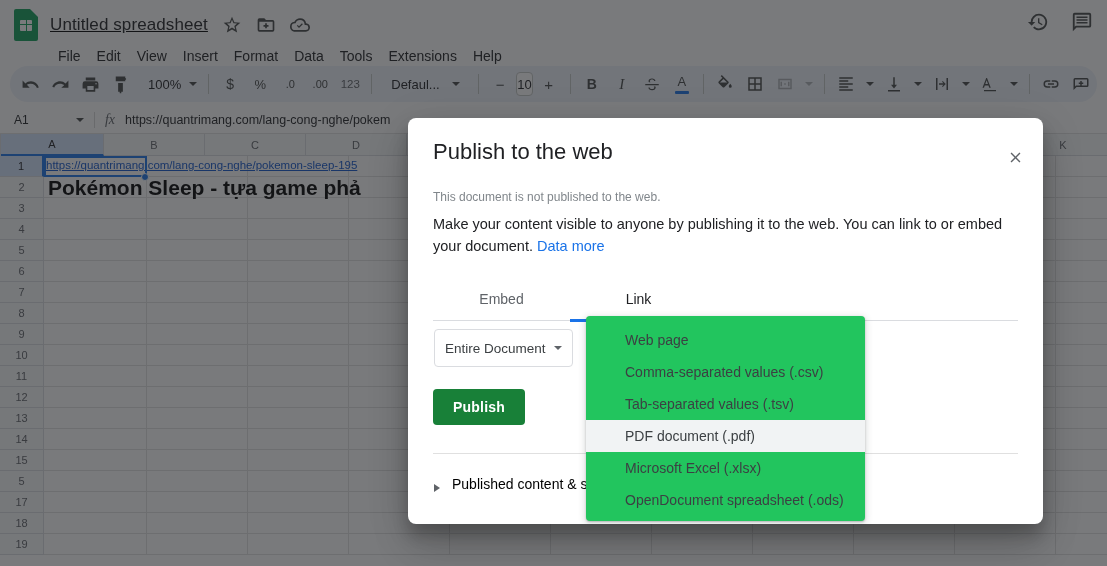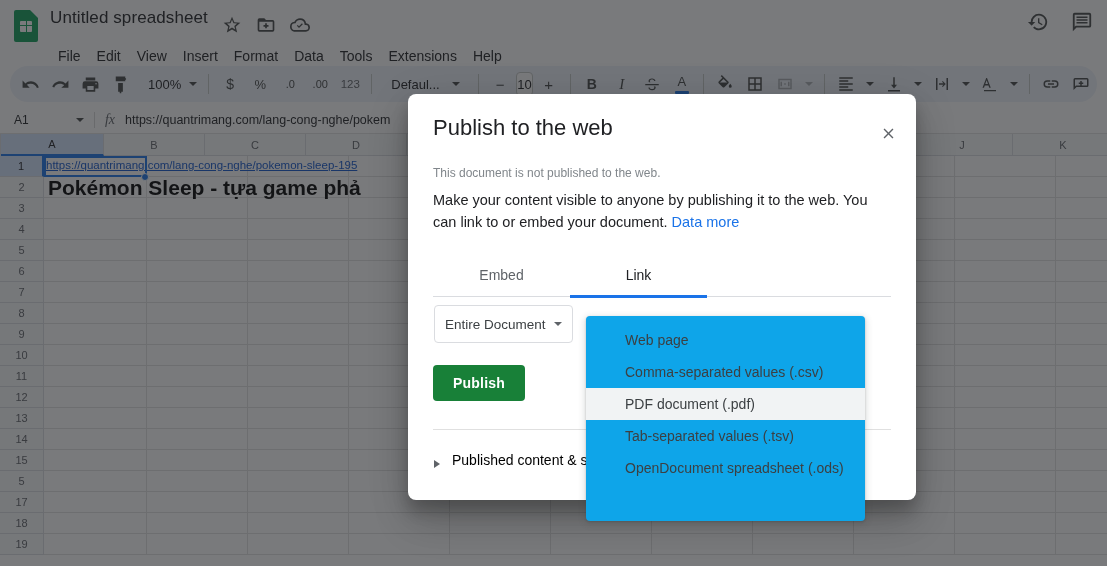--- a/index.html
+++ b/index.html
@@ -17,21 +17,21 @@
     background: #ffffff;
   }
   .dim-overlay {
     position: absolute; inset: 0;
     background: rgba(32,33,36,0.6);
     z-index: 50;
   }
 
   
   .header { position: relative; height: 66px; padding: 8px 12px 0 12px; }
-  .hdr-row1 { display: flex; height: 34px; }
+  .hdr-row1 { display: flex; align-items: center; height: 34px; text-decoration: underline; }
   .logo {
     width: 28px; height: 36px; margin-right: 10px; position: relative;
     flex: 0 0 auto;
   }
   .logo .page {
     position: absolute; left: 2px; top: 2px;
     width: 24px; height: 32px; background: #0f9d58; border-radius: 2px;
   }
   .logo .fold {
     position: absolute; right: 2px; top: 2px;
@@ -177,22 +177,22 @@
     position: absolute; left: 0; top: 0; width: 103px; height: 21px;
     border: 2px solid #1a73e8; box-sizing: border-box; z-index: 4;
   }
   .sel-handle {
     position: absolute; left: 97px; top: 17px; width: 8px; height: 8px;
     background: #1a73e8; border: 1px solid #fff; border-radius: 50%; z-index: 5;
   }
 
   
   .modal {
-    position: absolute; left: 408px; top: 94px;
-    width: 508px; height: 406px;
+    position: absolute; left: 408px; top: 118px;
+    width: 635px; height: 406px;
     background: #ffffff; border-radius: 8px;
     box-shadow: 0 11px 15px rgba(0,0,0,.2), 0 9px 46px rgba(0,0,0,.12), 0 24px 38px rgba(0,0,0,.14);
     z-index: 100; overflow: visible;
   }
   .modal-title {
     position: absolute; left: 25px; top: 21px;
     font-size: 22px; color: #202124; font-weight: 400;
   }
   .modal-close {
     position: absolute; right: 14px; top: 25px;
@@ -254,21 +254,21 @@
   }
   .tri-right {
     width: 0; height: 0; border-top: 4.5px solid transparent;
     border-bottom: 4.5px solid transparent; border-left: 6px solid #5f6368;
   }
 
   
   .dropdown {
     position: absolute; left: 586px; top: 316px;
     width: 279px; height: 205px;
-    background: #0ea5e9; border-radius: 4px;
+    background: #22c55e; border-radius: 4px;
     box-shadow: 0 2px 6px 2px rgba(60,64,67,.15), 0 1px 2px rgba(60,64,67,.3);
     z-index: 200; padding: 8px 0; overflow: hidden;
   }
   .dd-item {
     height: 32px; display: flex; align-items: center;
     padding: 0 18px 0 39px; font-size: 14px; color: #3c4043;
     cursor: pointer; white-space: nowrap;
   }
   .dd-item.hl { background: #f1f3f4; }
 </style>
@@ -872,24 +872,27 @@
     </div>
   </div>
 
   <div class="dropdown" id="dropdown">
       <div class="dd-item">
         <span>Web page</span>
       </div>
       <div class="dd-item">
         <span>Comma-separated values (.csv)</span>
       </div>
+      <div class="dd-item">
+        <span>Tab-separated values (.tsv)</span>
+      </div>
       <div class="dd-item hl">
         <span>PDF document (.pdf)</span>
       </div>
       <div class="dd-item">
-        <span>Tab-separated values (.tsv)</span>
+        <span>Microsoft Excel (.xlsx)</span>
       </div>
       <div class="dd-item">
         <span>OpenDocument spreadsheet (.ods)</span>
       </div>
     </div>
 
 </div>
 
 </body></html>

